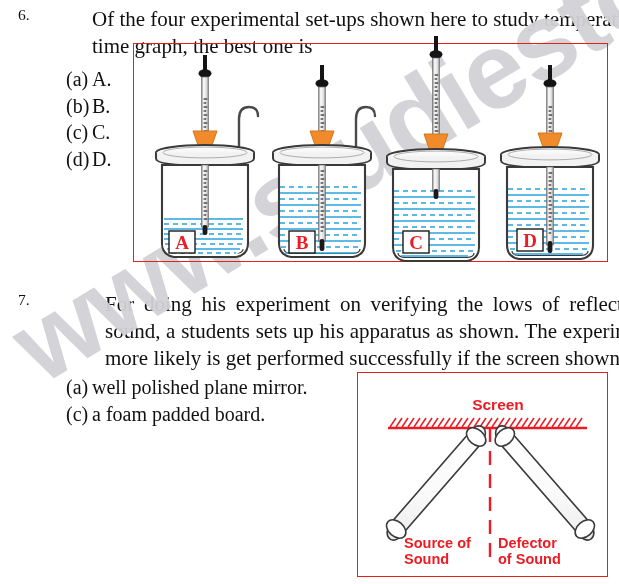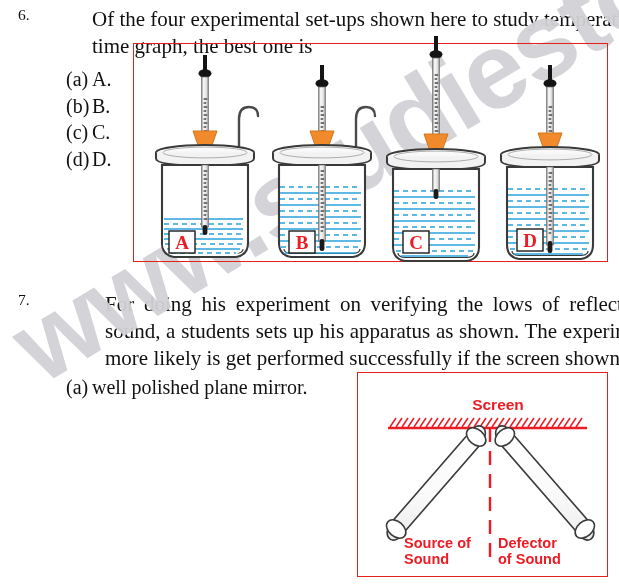--- a/index.html
+++ b/index.html
@@ -379,20 +379,23 @@
       </g>
     </svg>
   </div>
 
   <div class="qnum" style="left:18px;top:291px;">7.</div>
   <div class="qtext" style="left:57px;top:291px;width:572px;text-align:justify;">For doing his experiment on verifying the lows of reflection of sound, a students sets up his apparatus as shown. The experiment is more likely is get performed successfully if the screen shown is a</div>
 
   <div class="opts" style="left:66px;top:374px;">
     <div class="opt">
       <span class="lbl">(a)</span><span>well polished plane mirror.</span>
+    </div>
+    <div class="opt">
+      <span class="lbl">(c)</span><span>a foam padded board.</span>
     </div>
   </div>
 
   <div class="frame" id="fig7"></div>
 
   <div class="sound-svg" style="left:357px;top:372px;">
     <svg width="251" height="205" viewBox="0 0 251 205">
       <defs>
         <linearGradient id="tubeg" x1="0" y1="0" x2="0" y2="1">
           <stop offset="0%" stop-color="#ffffff"></stop>

